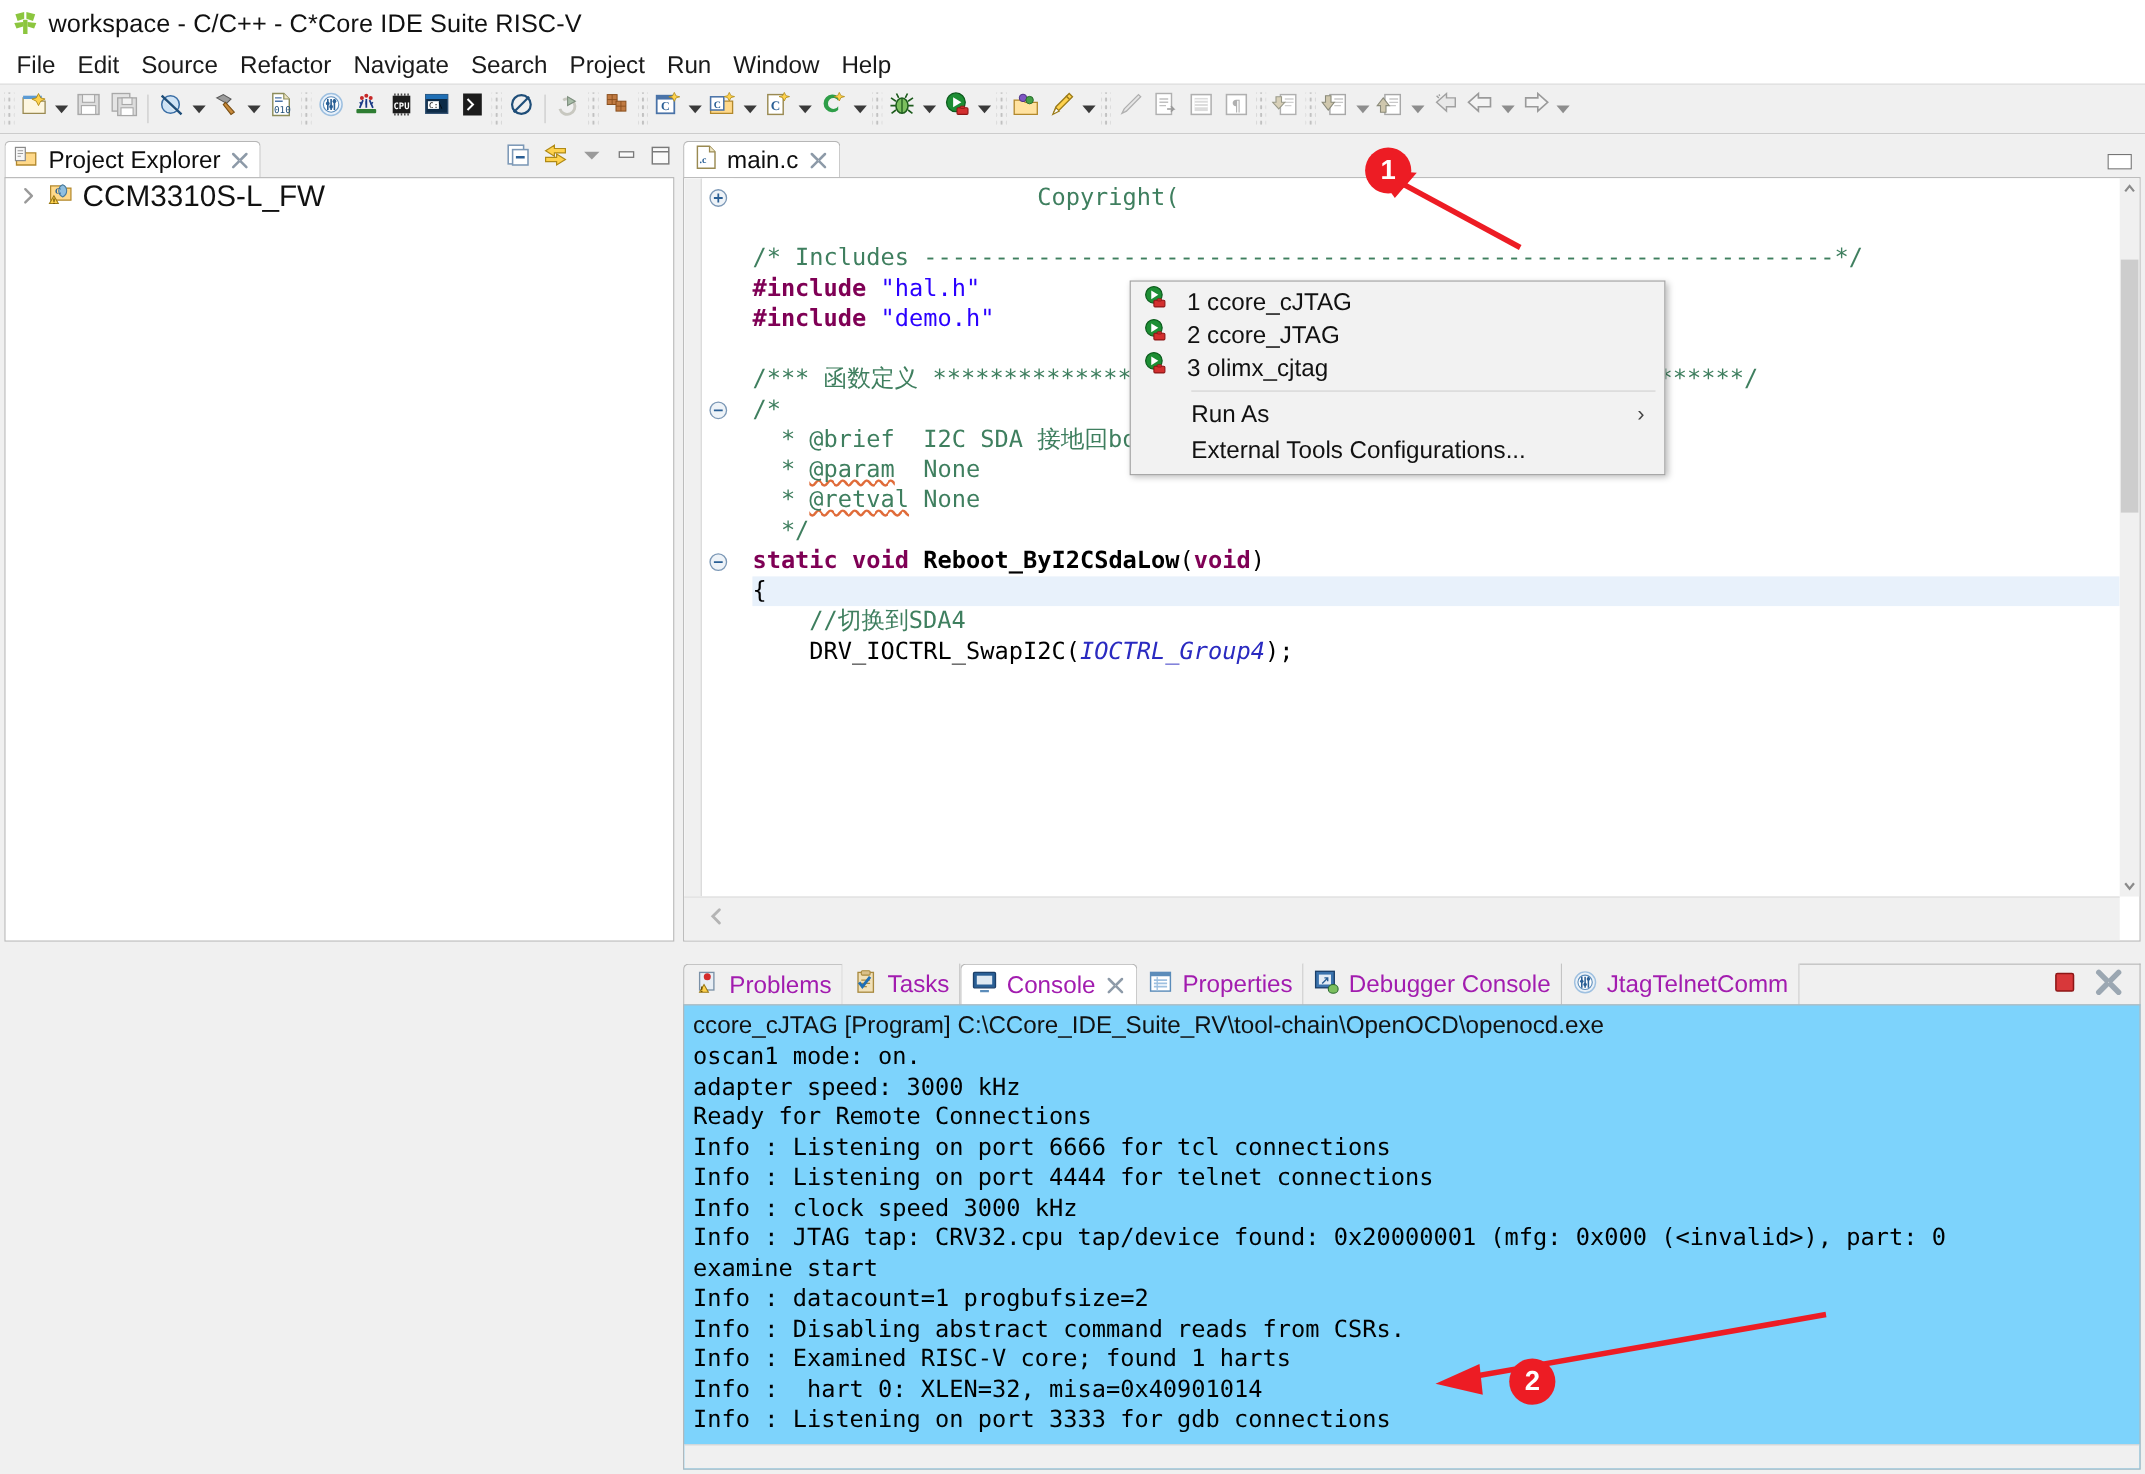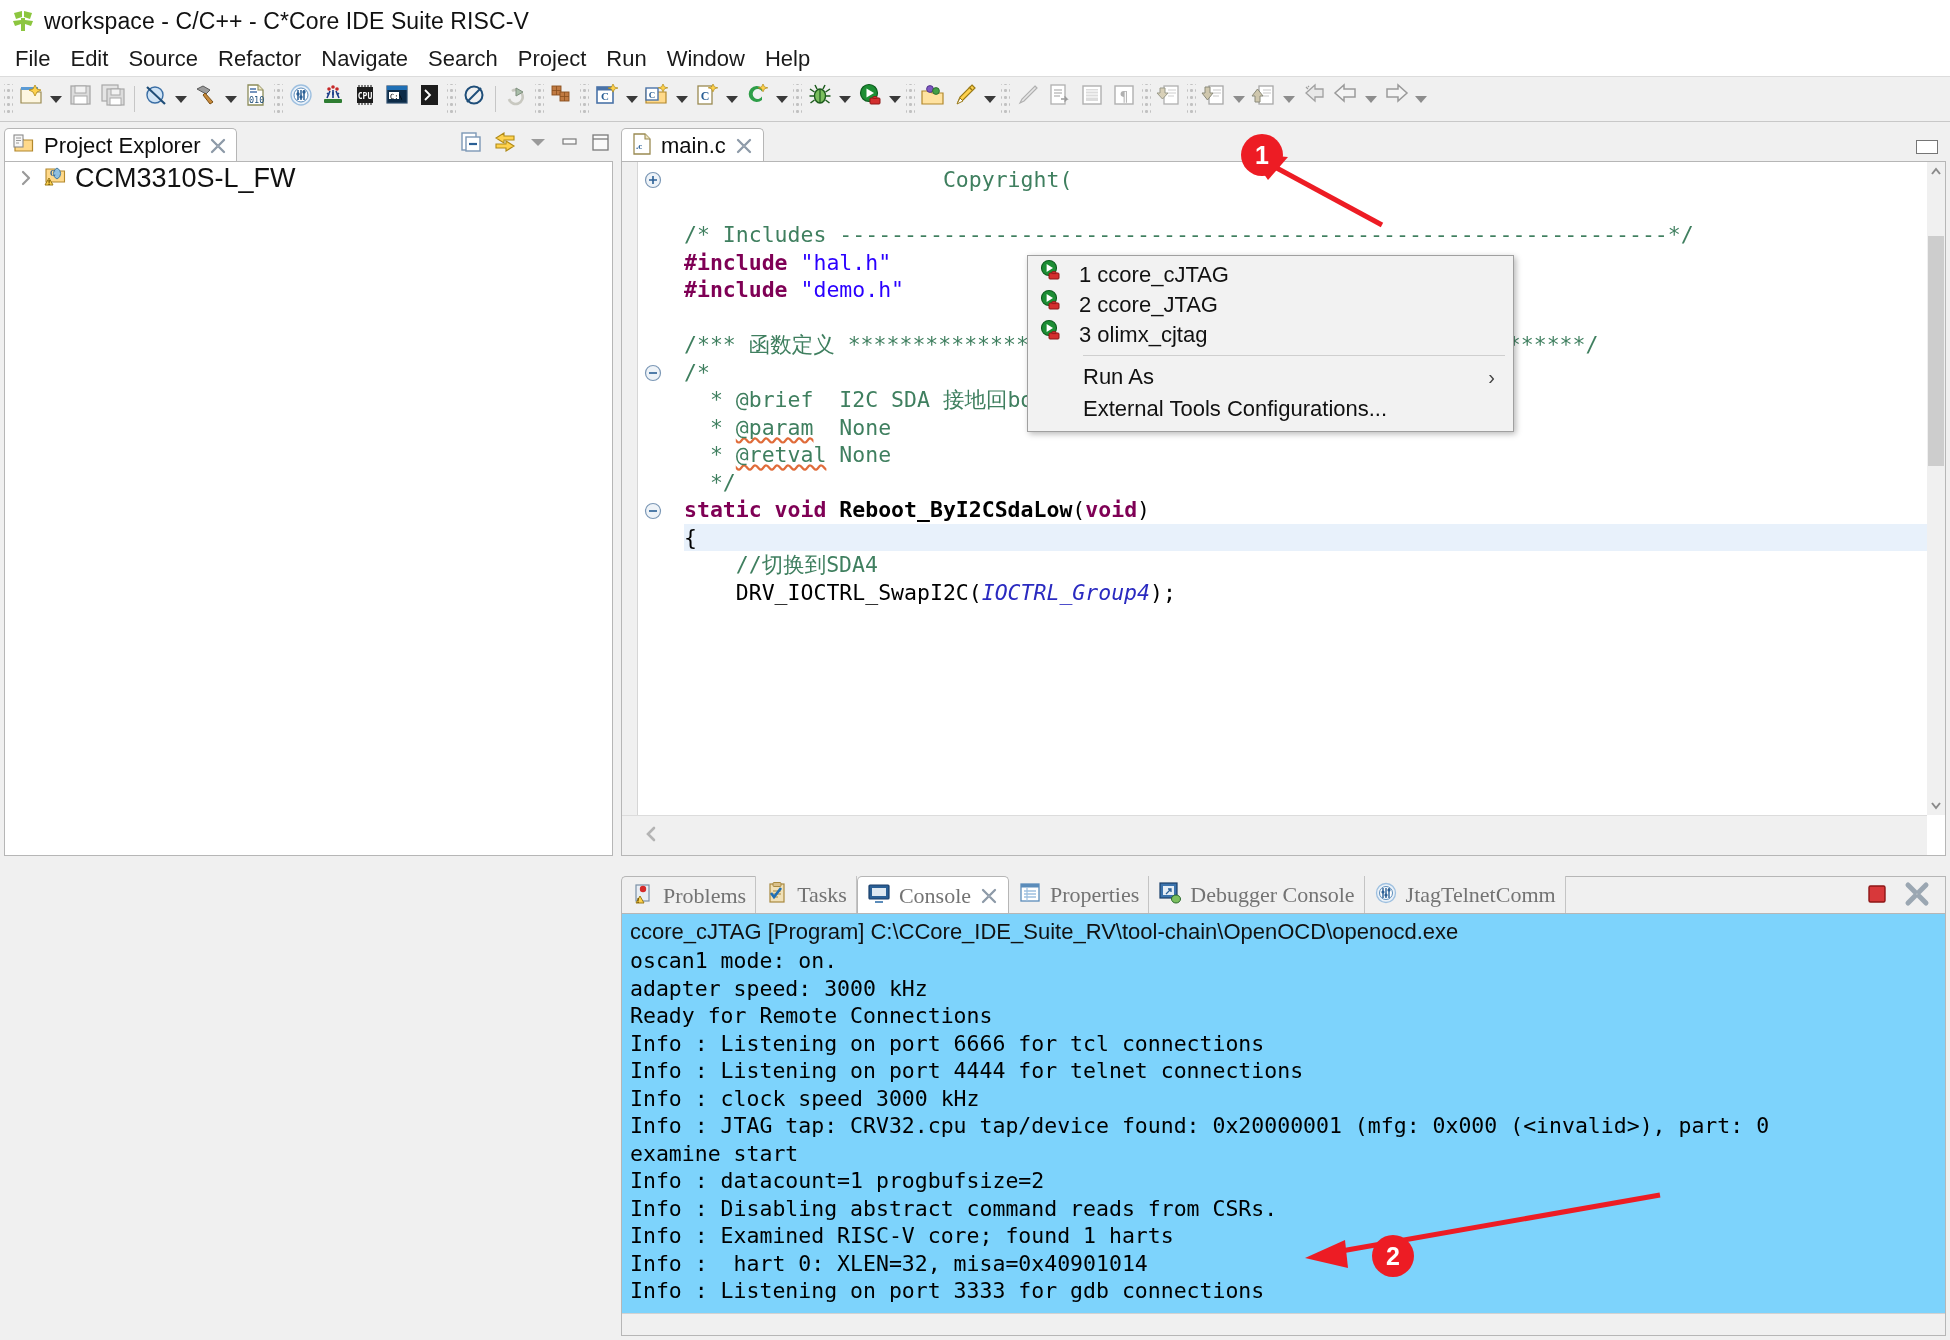--- a/index.html
+++ b/index.html
@@ -279,21 +279,21 @@
   }
   .ctab {
     height: 38px;
     display: flex; align-items: center;
     padding: 0 9px;
     gap: 8px;
     border-right: 1px solid #c4c4c4;
     background: #f0f0f0;
   }
   .ctab.first { border-left: 1px solid #b6b6b6; border-top: 1px solid #b6b6b6; border-radius: 5px 0 0 0; }
-  .ctab .ct-label { font-size: 22px; color: #737373; white-space: nowrap; font-family: Liberation Serif, serif; }
+  .ctab .ct-label { font-size: 22px; color: #a21caf; white-space: nowrap; }
   .ctab.active {
     background: #ffffff;
     border: 1px solid #b6b6b6;
     border-bottom: none;
     border-radius: 5px 5px 0 0;
   }
   .ctab-fill {
     flex: 1;
     height: 38px;
     border-top: 1px solid #b6b6b6;

